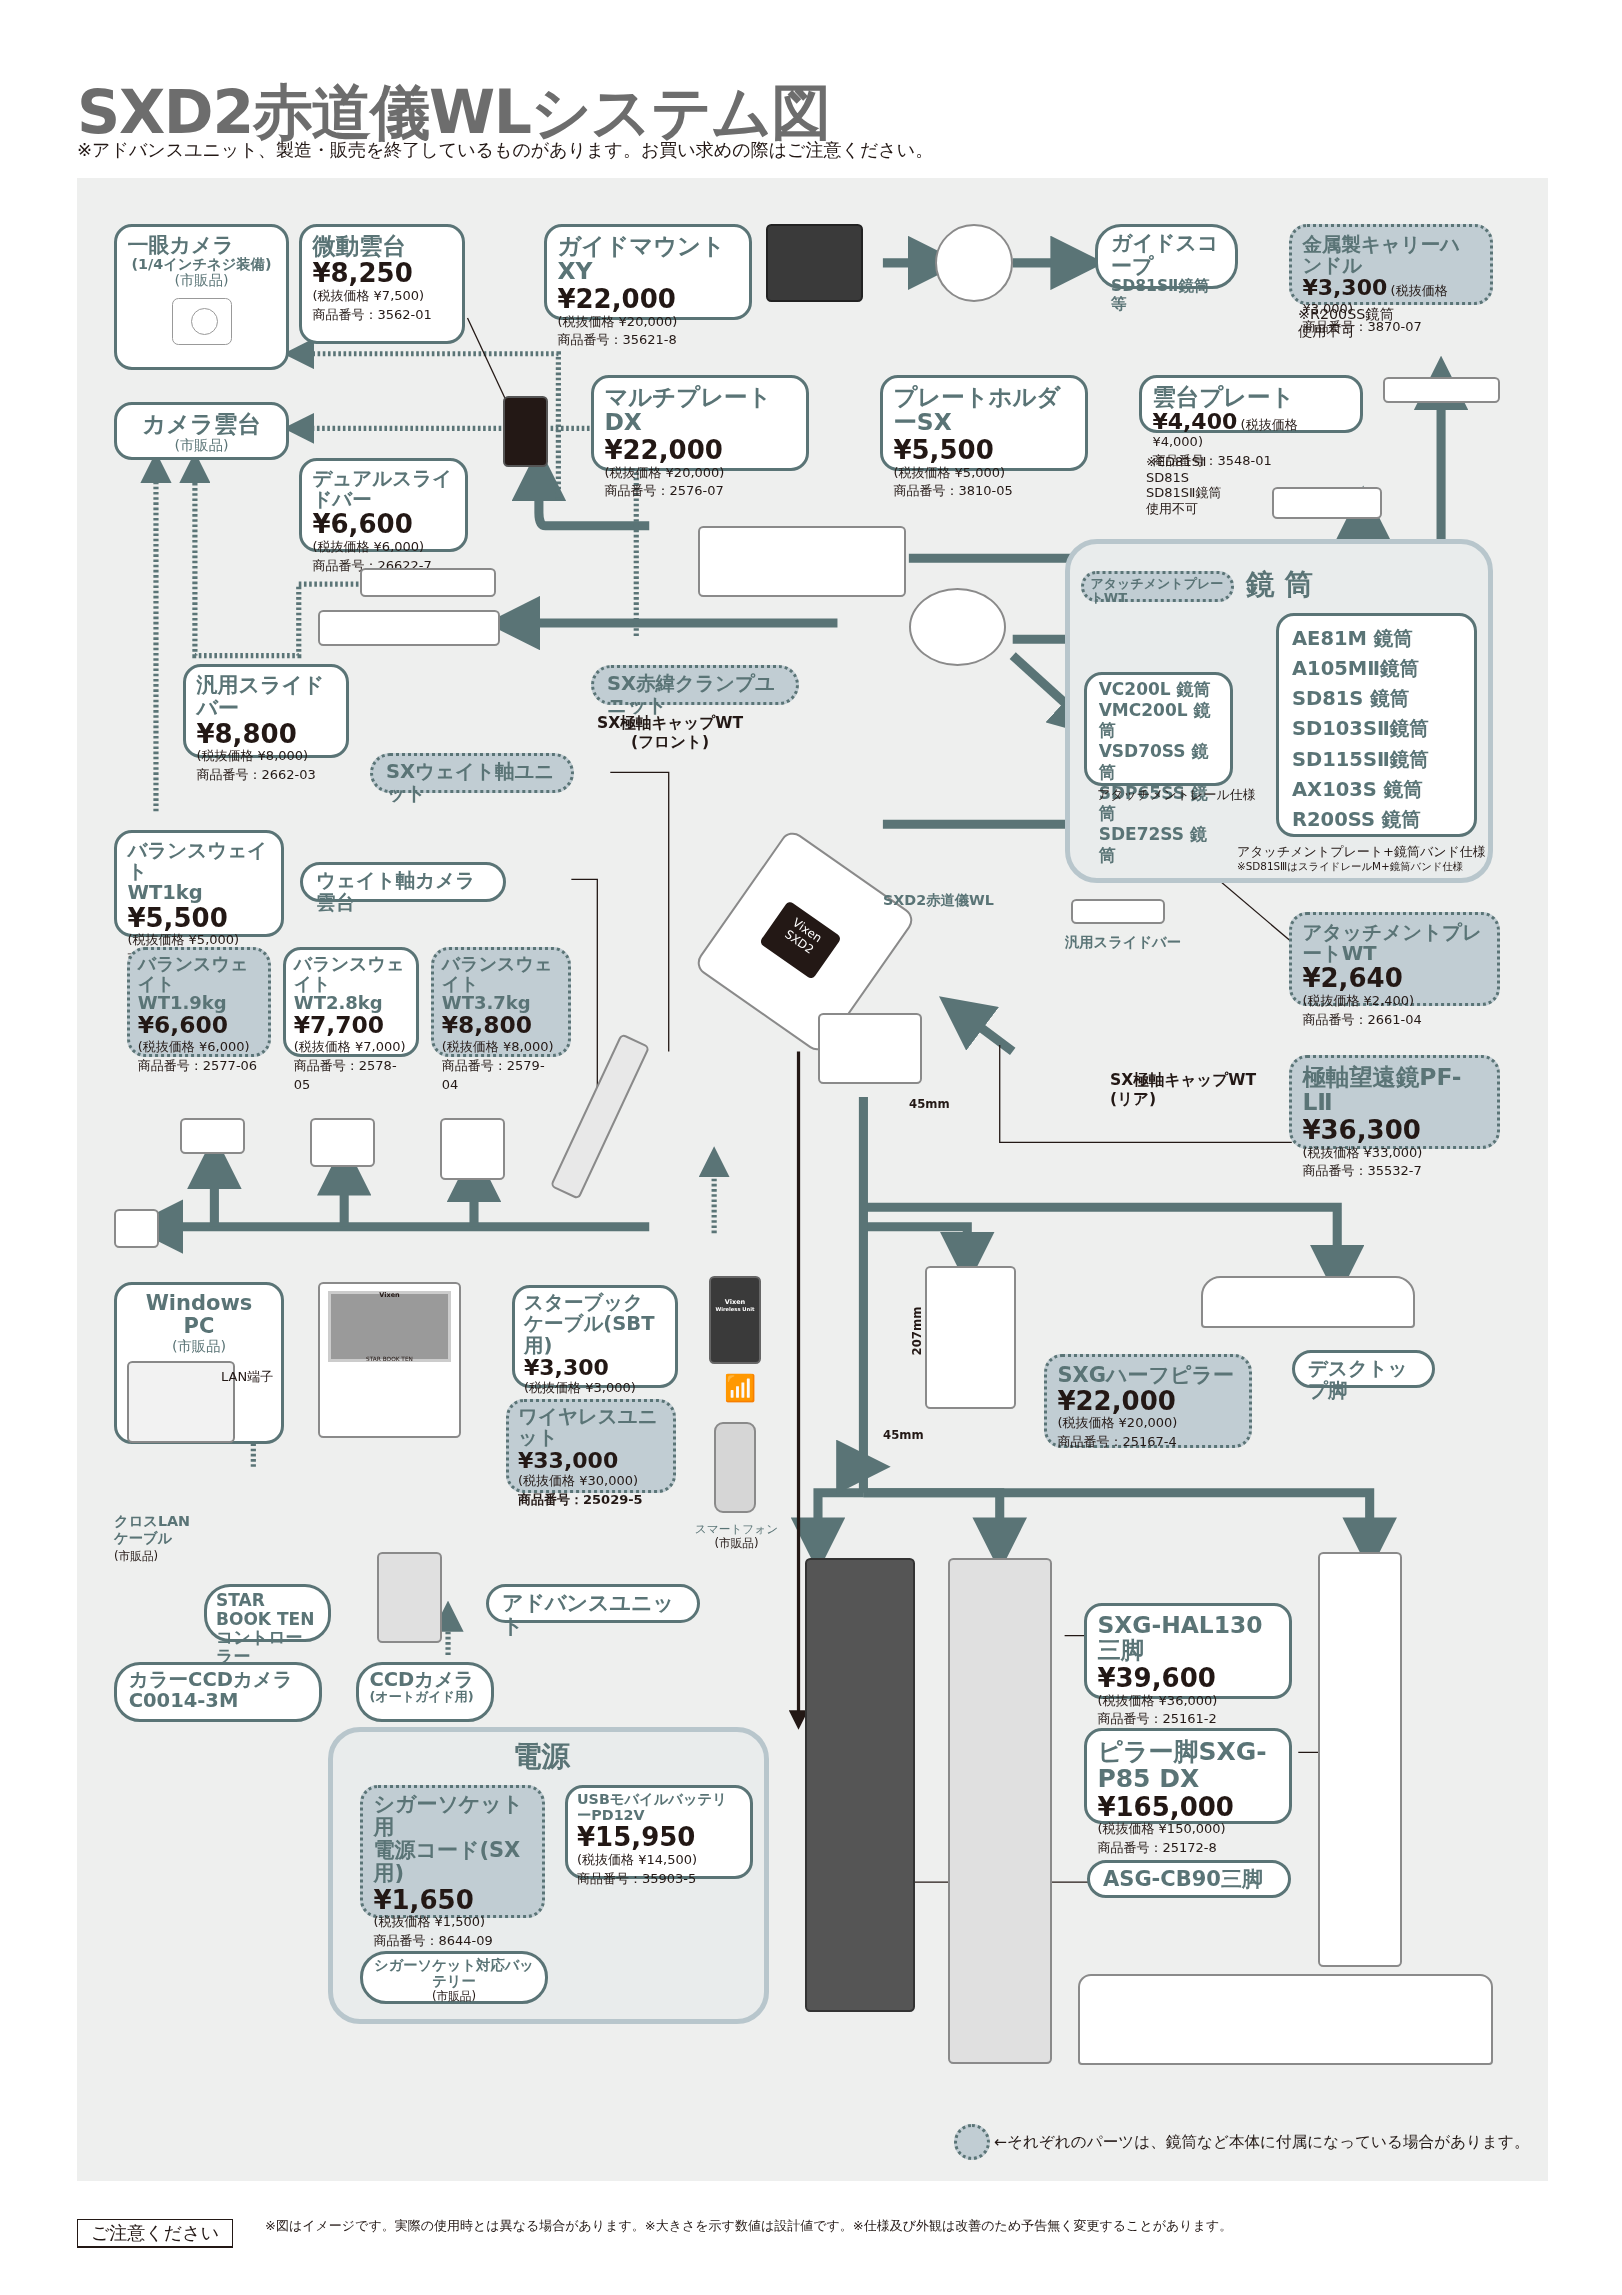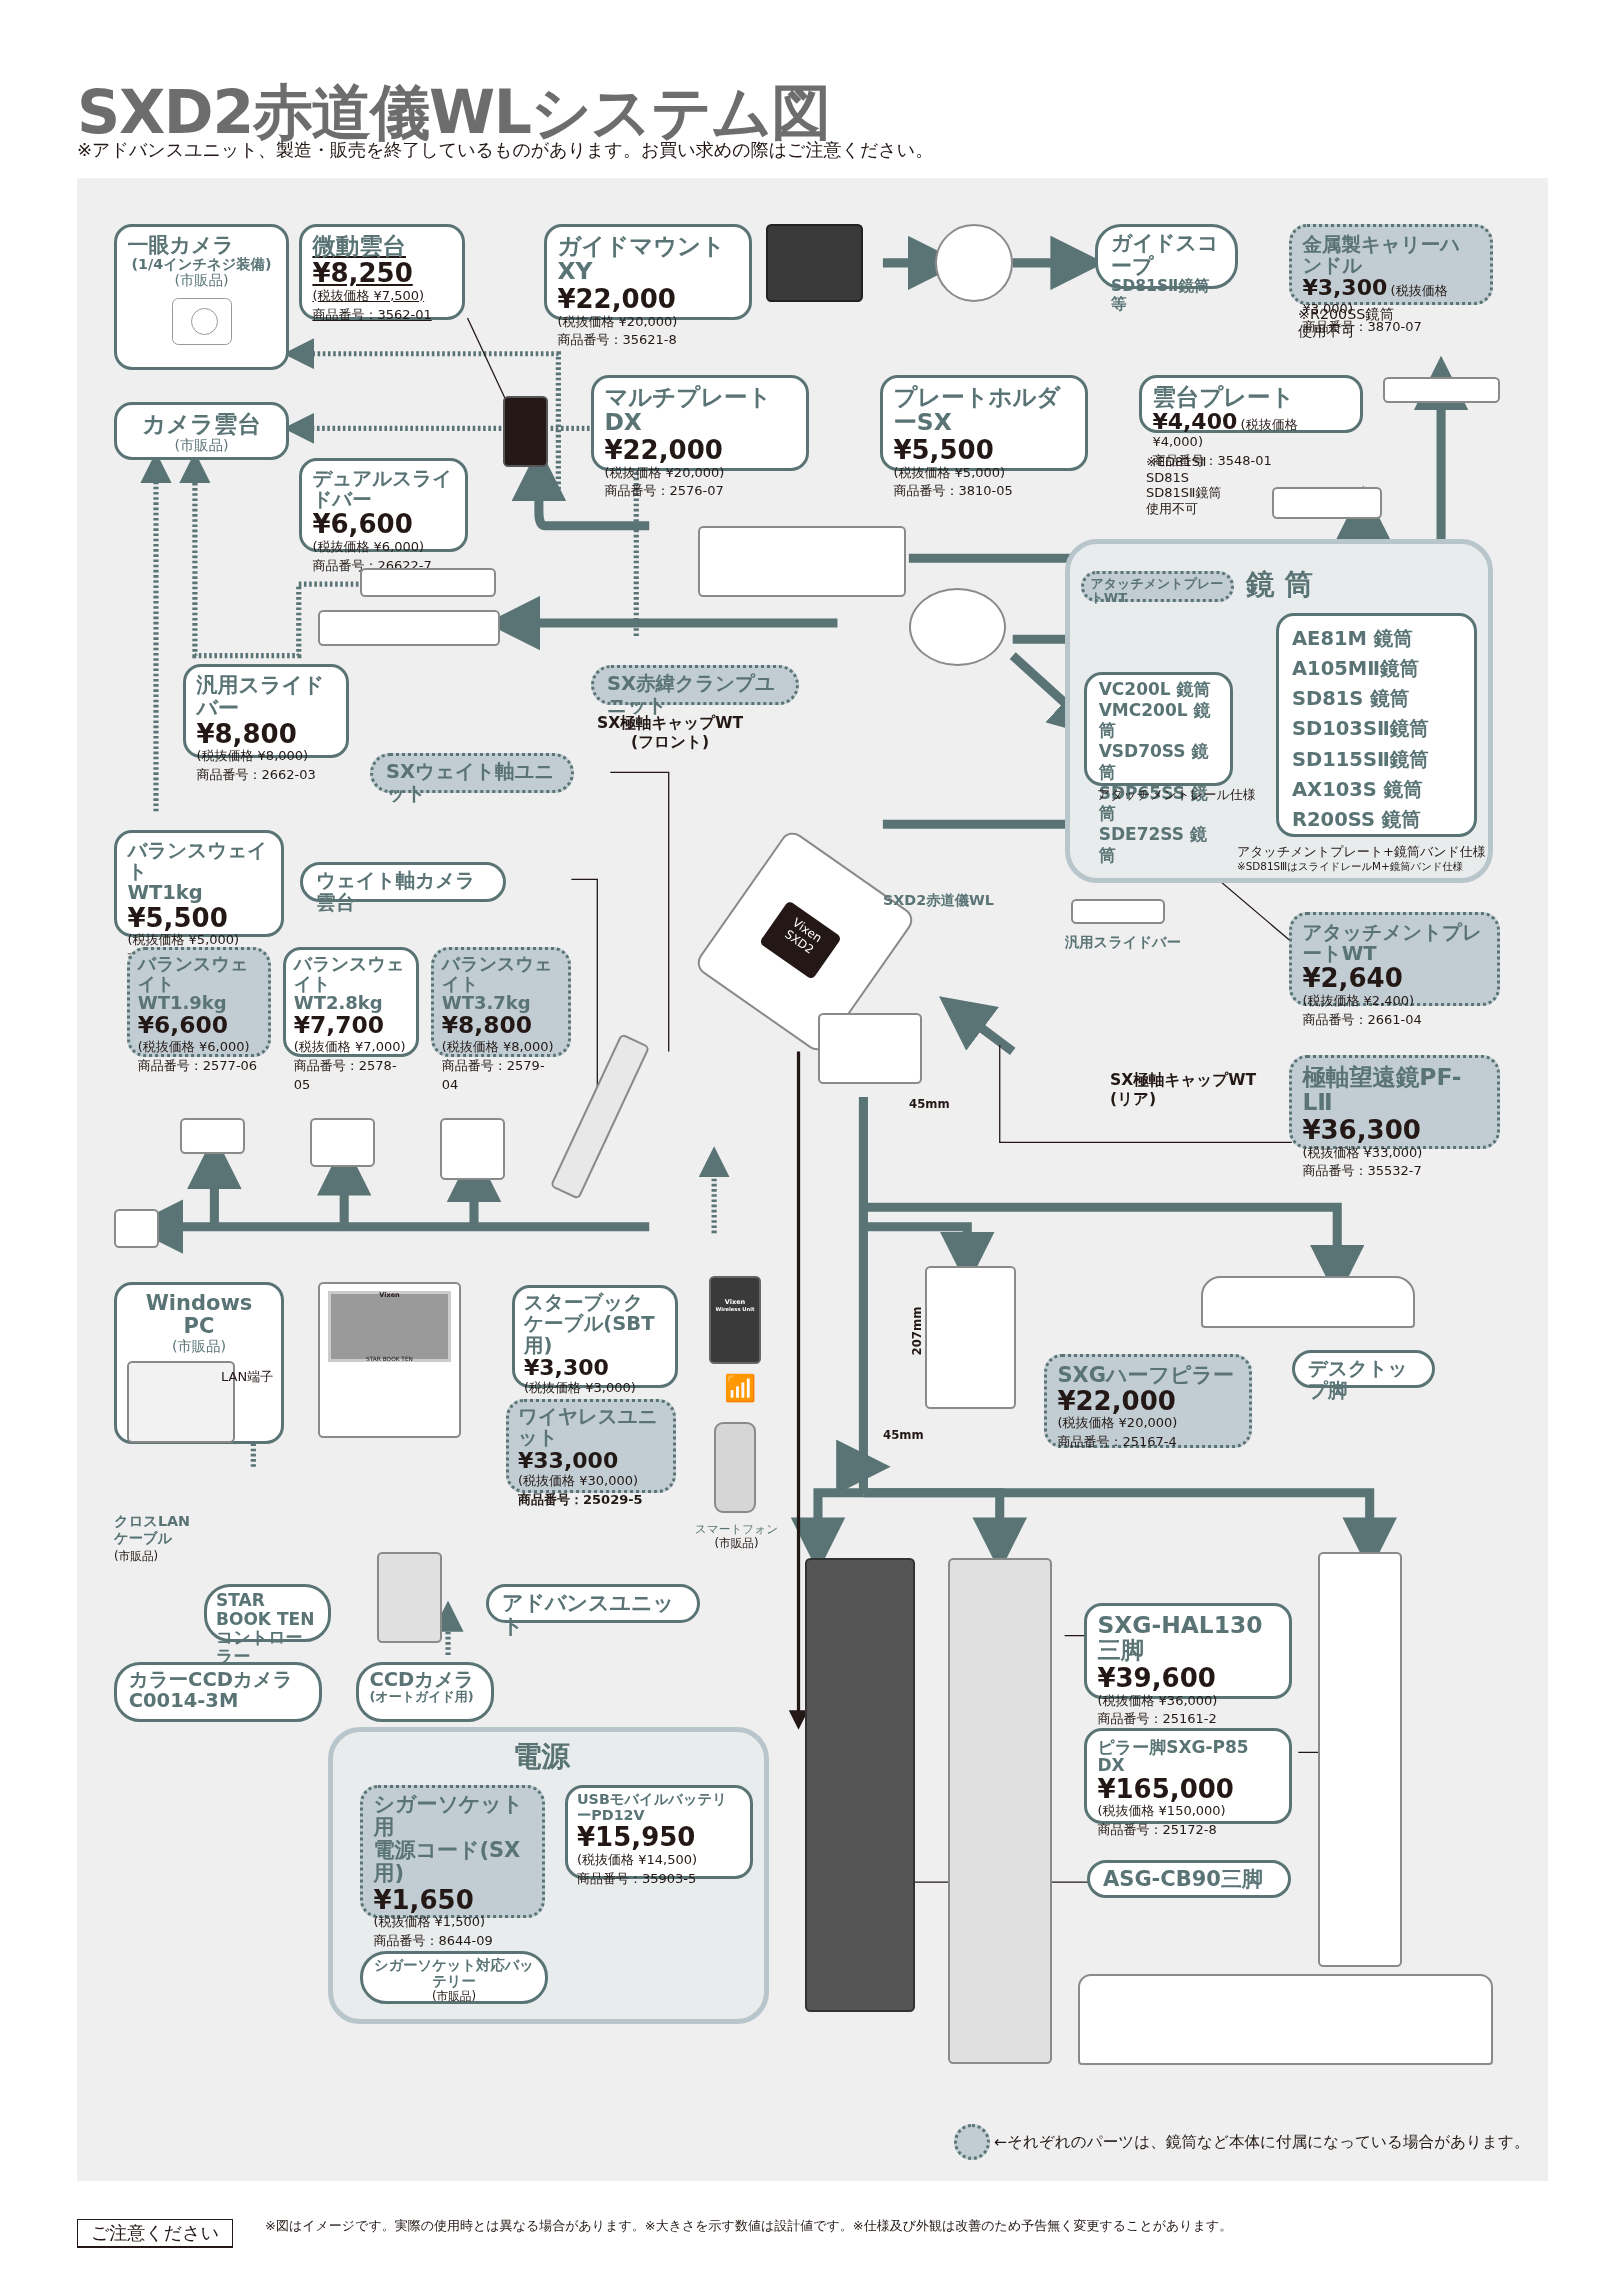--- a/index.html
+++ b/index.html
@@ -95,21 +95,21 @@
 
 <div class="box" style="left:114px;top:224px;width:175px;height:146px;">
   <div class="name" style="font-size:21px;">一眼カメラ</div>
   <div class="name" style="font-size:14.3px;text-align:center;">(1/4インチネジ装備)</div>
   <div class="note">(市販品)</div>
   <div style="margin:9px auto 0;width:58px;height:45px;border:1.9px solid #999;border-radius:6.5px;position:relative;">
       <div style="position:absolute;left:18px;top:9px;width:25px;height:25px;border:1.9px solid #999;border-radius:50%;"></div>
     </div>
 </div>
 
-<div class="box" style="left:299px;top:224px;width:166px;height:96px;text-decoration:underline;">
+<div class="box" style="left:299px;top:224px;width:166px;height:120px;">
   <div class="name">微動雲台</div>
   <div class="price">¥8,250</div>
   <div class="tax">(税抜価格 ¥7,500)</div>
   <div class="code">商品番号：3562-01</div>
 </div>
 
 <div class="box" style="left:544px;top:224px;width:208px;height:96px;">
   <div class="name">ガイドマウントXY</div>
   <div class="price">¥22,000</div>
   <div class="tax">(税抜価格 ¥20,000)</div>
@@ -374,21 +374,21 @@
 <div class="device" style="left:1318px;top:1552px;width:84px;height:415px;"></div>
 <div class="device" style="left:1078px;top:1974px;width:415px;height:91px;border-radius:13px 13px 3.9px 3.9px;"></div>
 
 <div class="box" style="left:1084px;top:1603px;width:208px;height:96px;">
   <div class="name">SXG-HAL130三脚</div>
   <div class="price">¥39,600</div>
   <div class="tax">(税抜価格 ¥36,000)</div>
   <div class="code">商品番号：25161-2</div>
 </div>
 <div class="box" style="left:1084px;top:1728px;width:208px;height:96px;">
-  <div class="name" style="font-size:17px;">ピラー脚SXG-P85 DX</div>
+  <div class="name" style="font-size:25px;">ピラー脚SXG-P85 DX</div>
   <div class="price">¥165,000</div>
   <div class="tax">(税抜価格 ¥150,000)</div>
   <div class="code">商品番号：25172-8</div>
 </div>
 <div class="box pill" style="left:1087px;top:1860px;width:204px;height:38px;">
   <div class="name" style="font-size:21px;">ASG-CB90三脚</div>
 </div>
 
 <div class="group" style="left:328px;top:1727px;width:441px;height:297px;"></div>
 <div class="group-title" style="left:513px;top:1737px;">電源</div>

